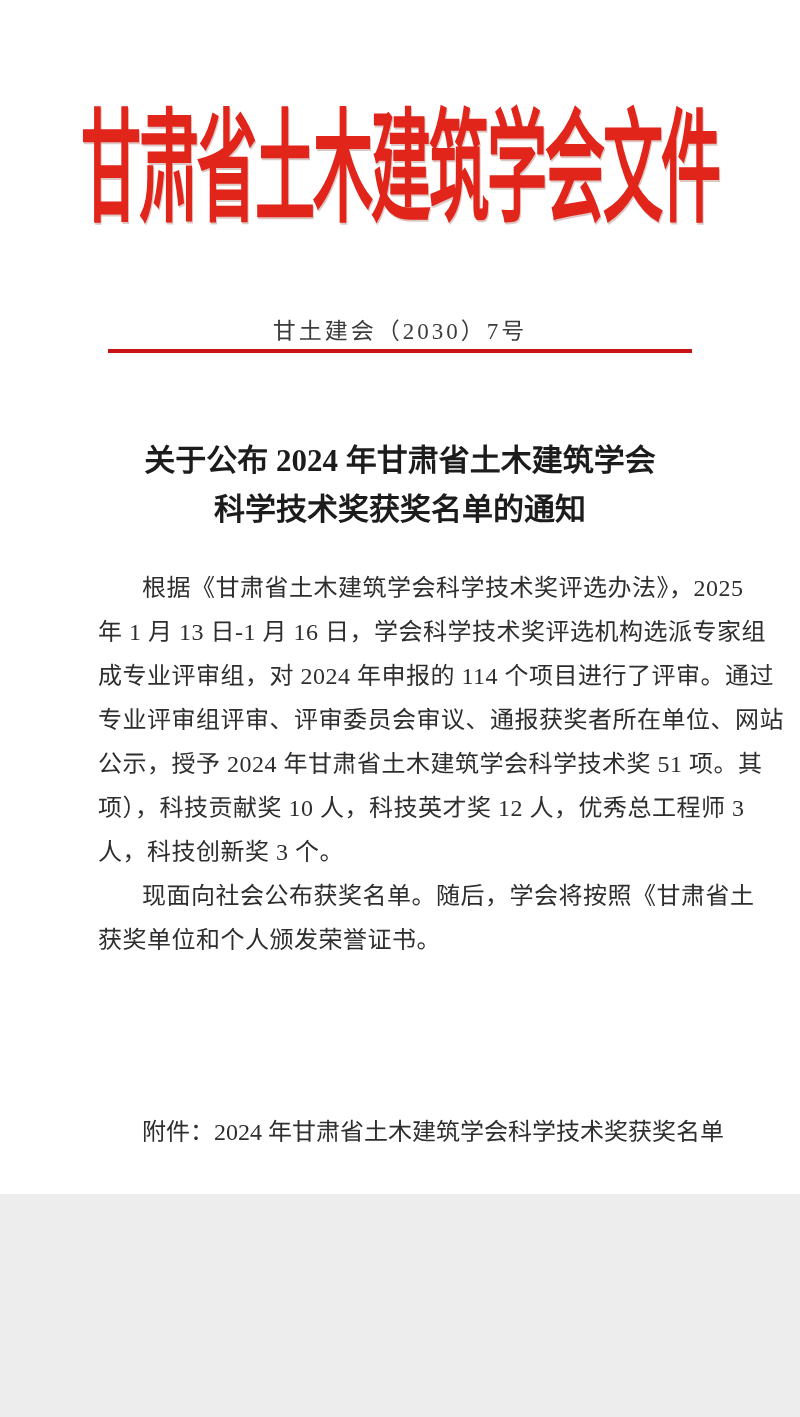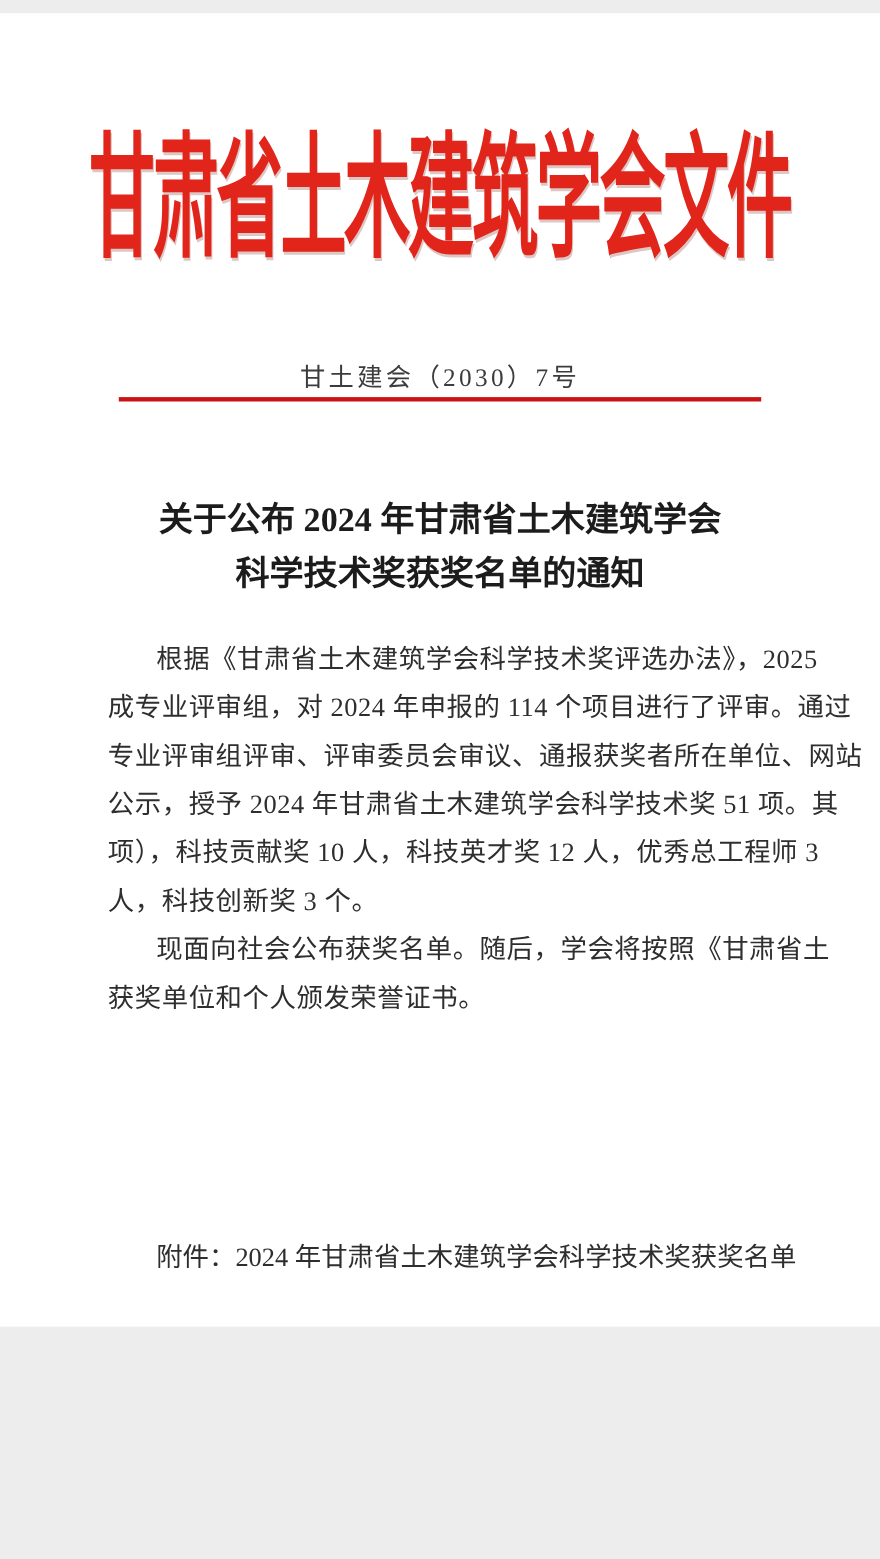--- a/index.html
+++ b/index.html
@@ -12,21 +12,21 @@
   }
   html,body{margin:0;padding:0;}
   body{
     background:#ededed;
     font-family:"Liberation Serif","DejaVu Serif",serif;
   }
   .page{
     position:relative;
     width:800px;
     height:1194px;
-    margin:12px auto;
+    margin:0 auto;
     background:var(--page-bg);
     overflow:hidden;
   }
   
   .letterhead{
     position:absolute;
     top:140px; left:0;
     width:100%;
     text-align:center;
     font-size:60px;
@@ -133,20 +133,21 @@
 
   <div class="red-rule"></div>
 
   <div class="doc-title">
     <div>关于公布 2024 年甘肃省土木建筑学会</div>
     <div>科学技术奖获奖名单的通知</div>
   </div>
 
   <div class="body-block">
     <div class="body-line indent">根据《甘肃省土木建筑学会科学技术奖评选办法》，2025</div>
+    <div class="body-line">年 1 月 13 日-1 月 16 日，学会科学技术奖评选机构选派专家组</div>
     <div class="body-line">成专业评审组，对 2024 年申报的 114 个项目进行了评审。通过</div>
     <div class="body-line">专业评审组评审、评审委员会审议、通报获奖者所在单位、网站</div>
     <div class="body-line">公示，授予 2024 年甘肃省土木建筑学会科学技术奖 51 项。其</div>
     <div class="body-line">项），科技贡献奖 10 人，科技英才奖 12 人，优秀总工程师 3</div>
     <div class="body-line">人，科技创新奖 3 个。</div>
     <div class="body-line indent">现面向社会公布获奖名单。随后，学会将按照《甘肃省土</div>
     <div class="body-line">获奖单位和个人颁发荣誉证书。</div>
   </div>
 
   <div class="attachment-line">附件：2024 年甘肃省土木建筑学会科学技术奖获奖名单</div>

